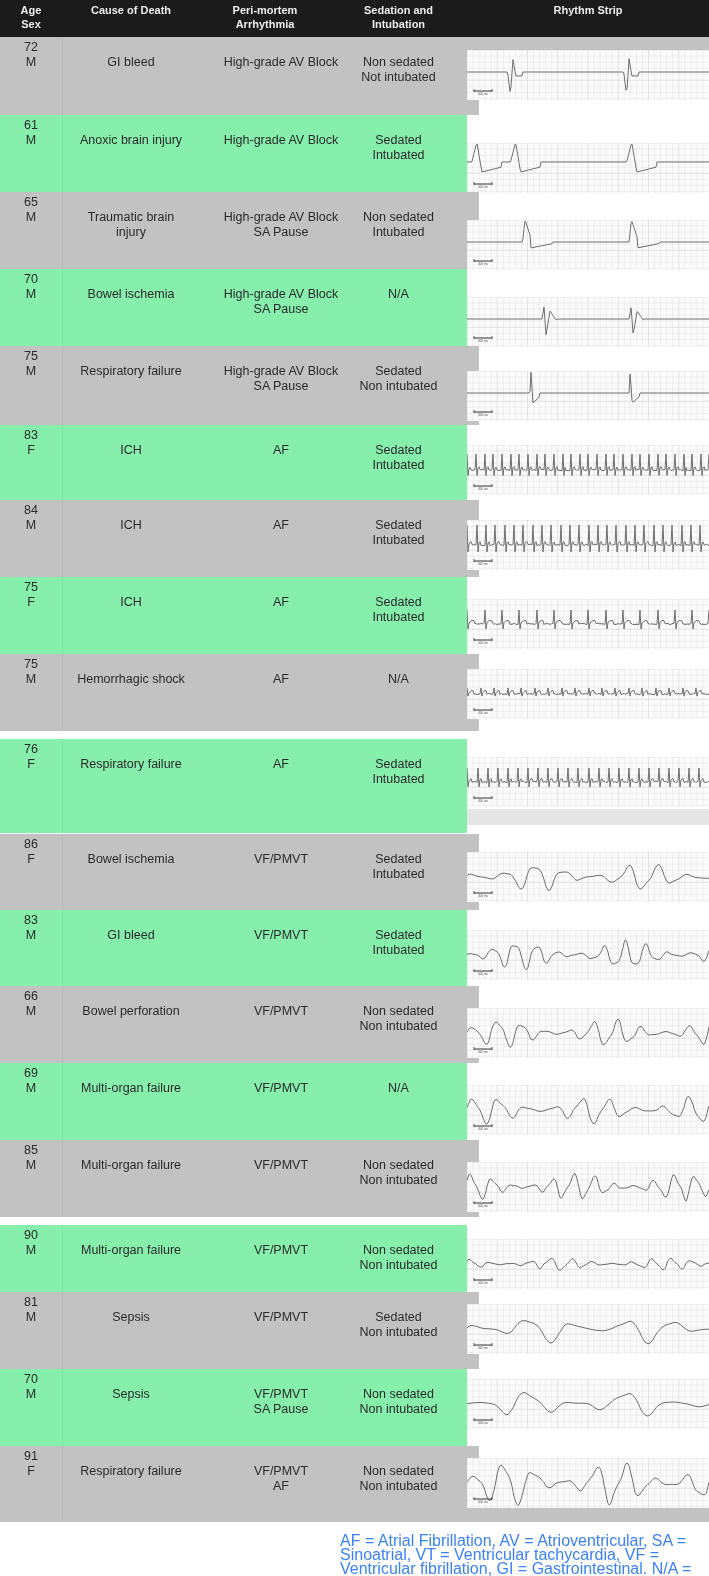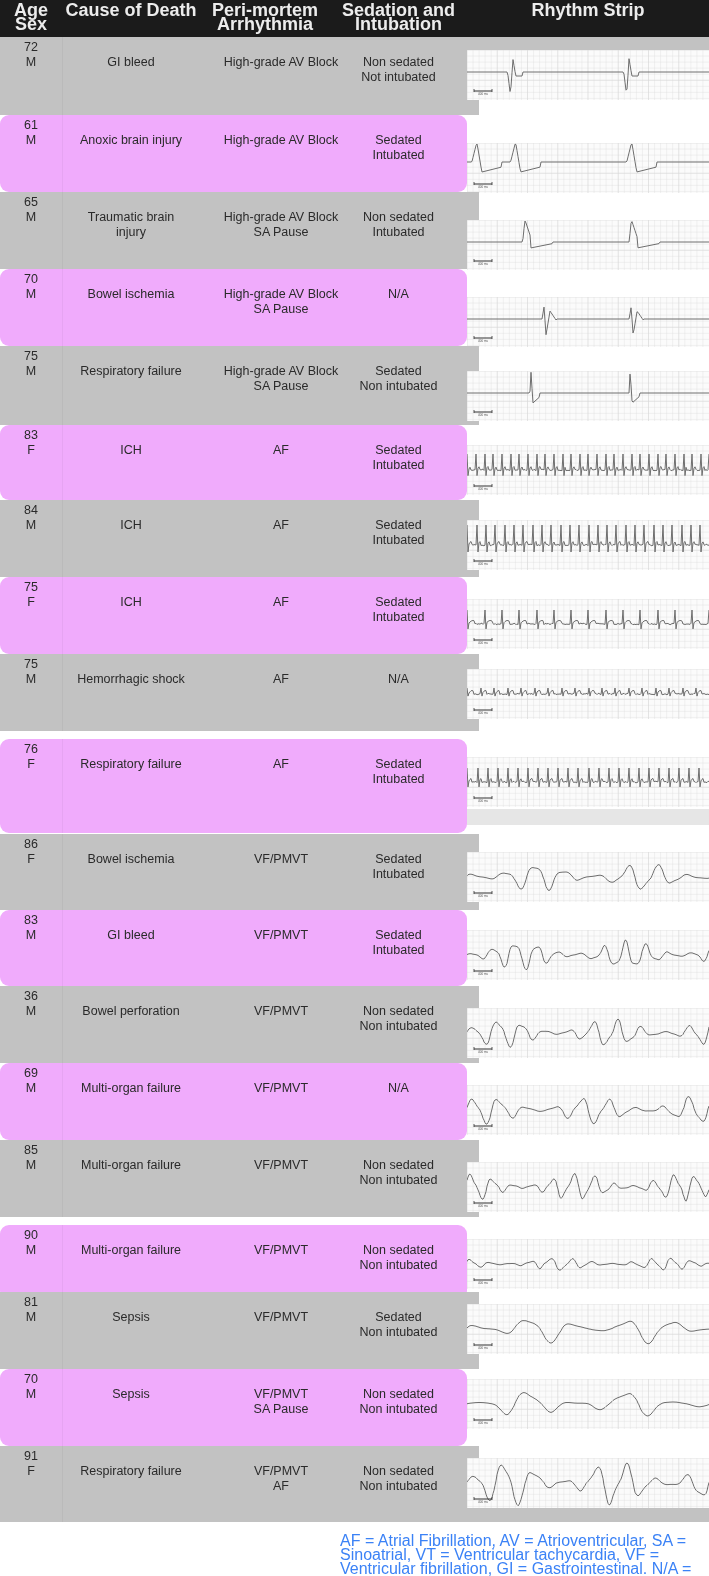--- a/index.html
+++ b/index.html
@@ -1,22 +1,22 @@
 <!DOCTYPE html>
 <html><head>
 <meta charset="utf-8">
 <style>
   html, body { margin: 0; padding: 0; background: #ffffff; }
   body { width: 709px; height: 1576px; position: relative; overflow: hidden;
          font-family: "Liberation Sans", sans-serif; color: #2a2a2a; }
   .header { position: absolute; left: 0; top: 0; width: 709px; height: 37px; background: #1b1b1b; color: #ececec; }
-  .hcell { position: absolute; top: 3px; text-align: center; font-weight: bold; font-size: 18px; line-height: 14px; }
+  .hcell { position: absolute; top: 3px; text-align: center; font-weight: bold; font-size: 11px; line-height: 14px; }
   .row { position: absolute; left: 0; width: 467px; }
   .row.dark { background: #c2c2c2; padding-left: 12px; }
-  .row.light { background: #f0abfc; border-radius: 9px; }
+  .row.light { background: #86efac; }
   .row .sep { position: absolute; left: 62px; top: 0; bottom: 0; width: 1px; background: rgba(0,0,0,0.04); }
   .cell { position: absolute; text-align: center; font-size: 12.5px; line-height: 14.5px; }
   .c-age { left: 0; width: 62px; top: 3px; }
   .c-cause { left: 62px; width: 138px; top: 18px; }
   .c-arr { left: 216px; width: 130px; top: 18px; }
   .c-sed { left: 330px; width: 137px; top: 18px; }
   .line { display: block; white-space: nowrap; }
   .bgext { position: absolute; left: 467px; width: 242px; }
   .strip { position: absolute; left: 467px; width: 242px; height: 50px; background: #ffffff; }
   .strip svg { display: block; }
@@ -983,21 +983,21 @@
           <line x1="7" y1="41" x2="25" y2="41" stroke="#333" stroke-width="1"></line>
     <line x1="7" y1="39" x2="7" y2="42" stroke="#333" stroke-width="0.8"></line>
           <line x1="25" y1="39" x2="25" y2="42" stroke="#333" stroke-width="0.8"></line>
     <text x="16" y="45" font-size="3" text-anchor="middle" fill="#555" font-family="Liberation Sans, sans-serif">400 ms</text>
         </g>
   </svg>
     </div>
     <div class="row dark" style="top: 986px; height: 77px;">
       <div class="sep"></div>
       <div class="cell c-age">
-        <span class="line">36</span>
+        <span class="line">66</span>
         <span class="line">M</span>
       </div>
       <div class="cell c-cause">
         <span class="line">Bowel perforation</span>
       </div>
       <div class="cell c-arr">
         <span class="line">VF/PMVT</span>
       </div>
       <div class="cell c-sed">
         <span class="line">Non sedated</span>

